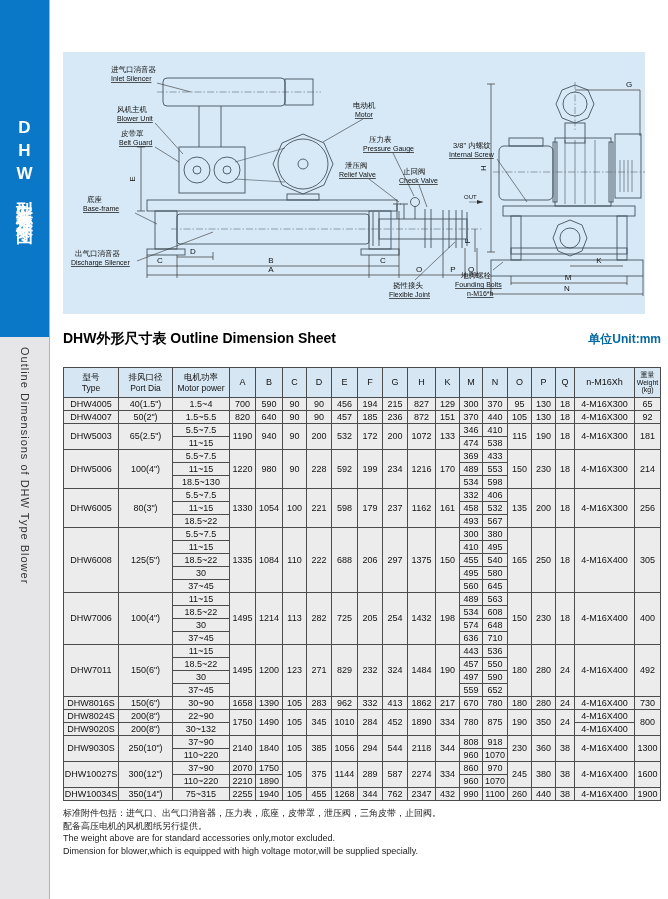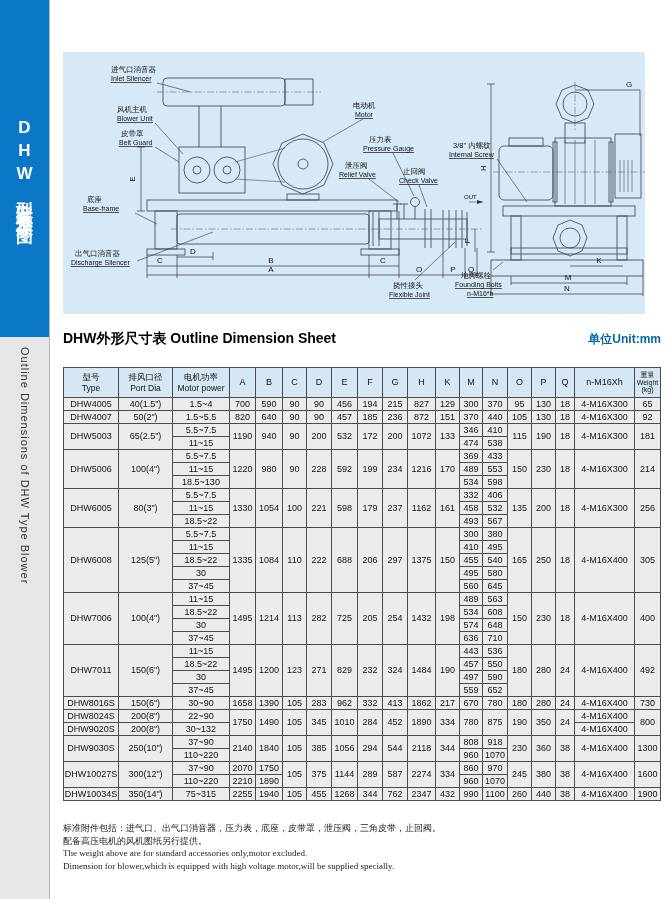--- a/index.html
+++ b/index.html
@@ -44,21 +44,21 @@
   table.dims th{background:var(--headbg);height:30px;font-weight:normal;}
   table.dims th .sub{font-size:8.5px;}
   table.dims th.wth{font-size:7px;line-height:7.5px;}
   table.dims td{height:13px;background:#ececec;}
   td.type{background:var(--typecol);}
   td.port{background:#f7f7f7;}
   td.power{background:#f7f7f7;}
   td.mn{background:#ffffff;}
 
   
-  .notes{margin-top:21px;width:598px;color:#222;font-family:Liberation Serif, serif;}
+  .notes{margin-top:6px;width:598px;color:#222;}
   .notes div{font-size:9px;line-height:12.5px;}
 </style>
 </head>
 <body>
 
 <div class="page">
 
   <div class="sidebar">
     <div class="sb-blue">
       <div class="vtext">DHW型安装外形尺寸图</div>

